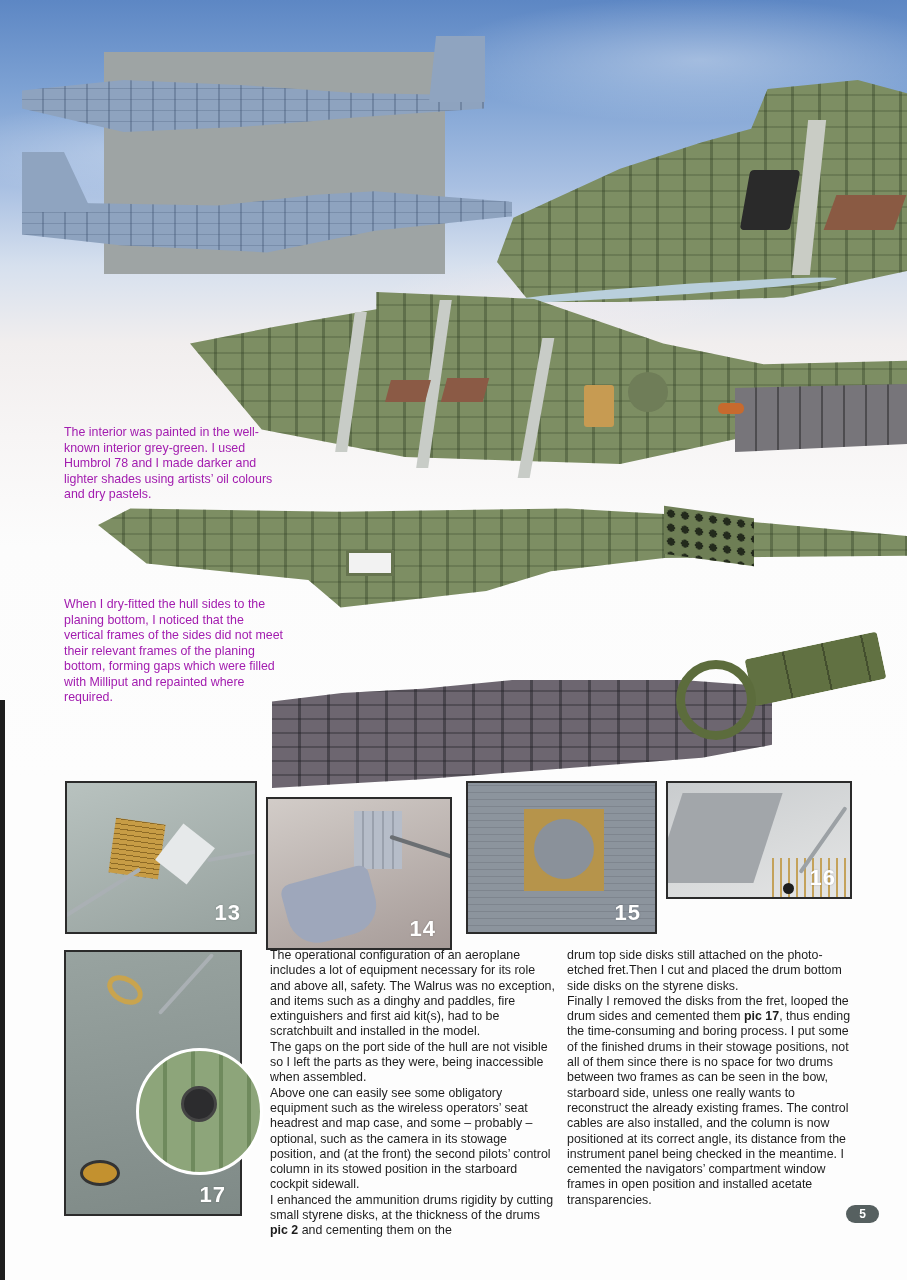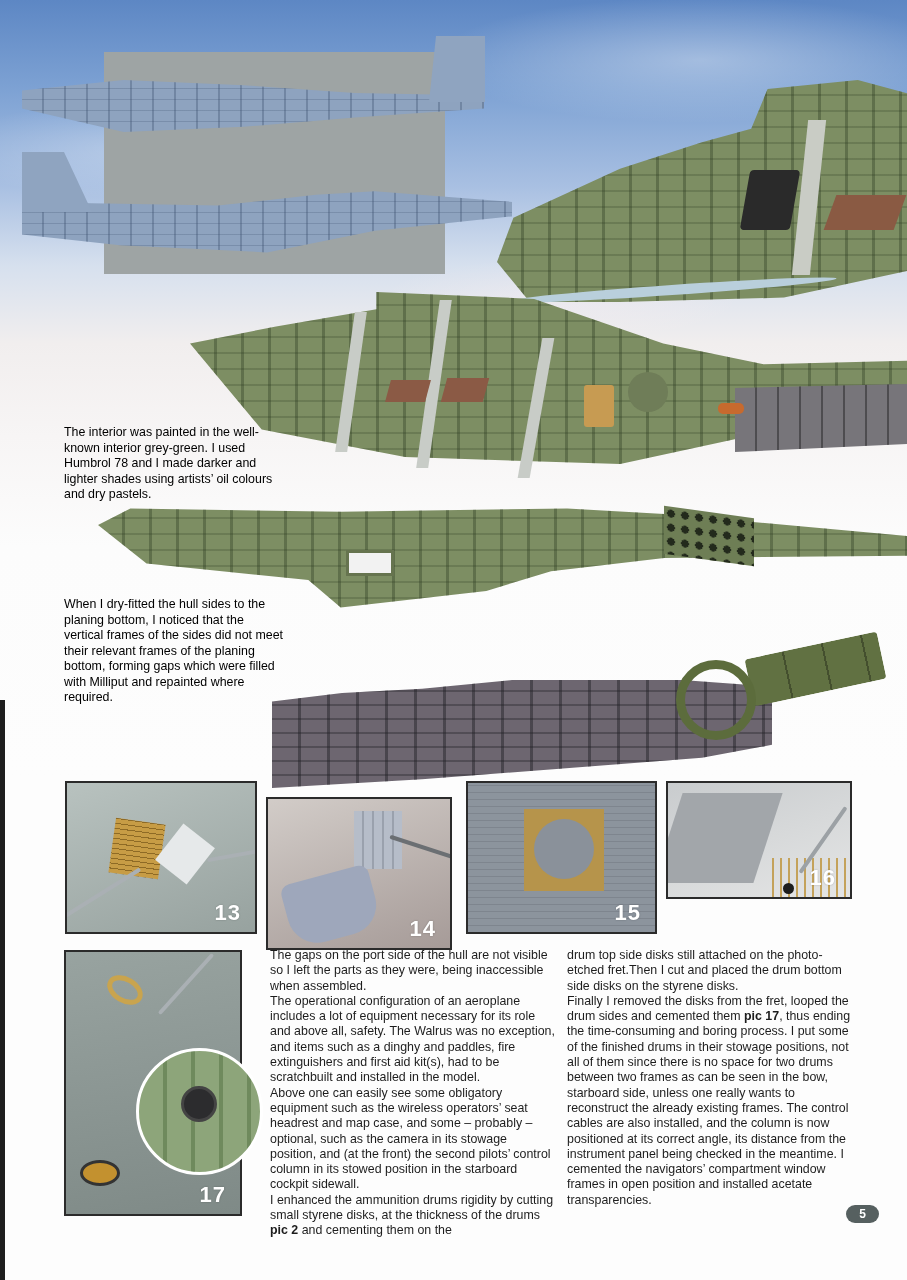--- a/index.html
+++ b/index.html
@@ -85,21 +85,21 @@
 
   
   .planing { left: 272px; top: 680px; width: 500px; height: 108px;
     clip-path: polygon(0% 20%, 14% 12%, 30% 8%, 48% 0%, 82% 0%, 100% 6%, 100% 60%, 86% 72%, 30% 92%, 0% 100%); }
   .planing-ring { position: absolute; left: 676px; top: 660px; width: 80px; height: 80px; border: 9px solid #5c6c3c; border-radius: 50%; }
   .planing-tab { position: absolute; left: 748px; top: 645px; width: 135px; height: 48px; background: #617142;
     transform: rotate(-12deg); border-radius: 4px;
     background-image: repeating-linear-gradient(90deg, transparent 0 38px, rgba(0,0,0,0.3) 38px 40px); }
 
   
-  .caption { position: absolute; font-size: 12.4px; line-height: 15.5px; color: #000000; }
+  .caption { position: absolute; font-size: 12.4px; line-height: 15.5px; color: #a21caf; }
   .caption-interior { left: 64px; top: 425px; width: 215px; }
   .caption-dryfit { left: 64px; top: 597px; width: 220px; }
 
   
   .photo { position: absolute; border: 2px solid #2b2b2b; overflow: hidden; }
   .photo-num { position: absolute; right: 14px; bottom: 6px; color: #fff; font-weight: bold; font-size: 22px; letter-spacing: 1px;
     text-shadow: 0 0 2px rgba(0,0,0,0.25); }
   .p13 { left: 65px; top: 781px; width: 192px; height: 153px; background: linear-gradient(160deg, #b8c2bf, #97a29f); text-align: right; }
   .p14 { left: 266px; top: 797px; width: 186px; height: 153px; background: linear-gradient(160deg, #d2ccc8, #a69b98); }
   .p15 { left: 466px; top: 781px; width: 191px; height: 153px; background: repeating-linear-gradient(0deg, #8c949d 0 6px, #7e858e 6px 7px); }
@@ -207,22 +207,22 @@
   <div class="ring17"></div>
   <div class="tweez" style="left:80px;top:30px;width:80px;transform:rotate(-48deg);"></div>
   <div class="coin17"></div>
   <span class="photo-num">17</span>
 </div>
 <div class="inset17">
   <div class="inset17-dial"></div>
 </div>
 
 <div class="col col-2">
+  <p>The operational configuration of an aeroplane includes a lot of equipment necessary for its role and above all, safety. The Walrus was no exception, and items such as a dinghy and paddles, fire extinguishers and first aid kit(s), had to be scratchbuilt and installed in the model.</p>
   <p>The gaps on the port side of the hull are not visible so I left the parts as they were, being inaccessible when assembled.</p>
-  <p>The operational configuration of an aeroplane includes a lot of equipment necessary for its role and above all, safety. The Walrus was no exception, and items such as a dinghy and paddles, fire extinguishers and first aid kit(s), had to be scratchbuilt and installed in the model.</p>
   <p>Above one can easily see some obligatory equipment such as the wireless operators’ seat headrest and map case, and some – probably – optional, such as the camera in its stowage position, and (at the front) the second pilots’ control column in its stowed position in the starboard cockpit sidewall.</p>
   <p><span>I enhanced the ammunition drums rigidity by cutting small styrene disks, at the thickness of the drums </span><b>pic 2</b><span> and cementing them on the</span></p>
 </div>
 
 <div class="col col-3">
   <p>drum top side disks still attached on the photo-etched fret.Then I cut and placed the drum bottom side disks on the styrene disks.</p>
   <p><span>Finally I removed the disks from the fret, looped the drum sides and cemented them </span><b>pic 17</b><span>, thus ending the time-consuming  and boring process. I put some of the finished drums in their stowage positions, not all of them since there is no space for two drums between two frames as can be seen in the bow, starboard side, unless one really wants to reconstruct the already existing frames. The control cables are also installed, and the column is now positioned at its correct angle, its distance from the instrument panel being checked in the meantime. I cemented the navigators’ compartment window frames in open position and installed acetate transparencies.</span></p>
 </div>
 
 <div class="page-badge">5</div>

